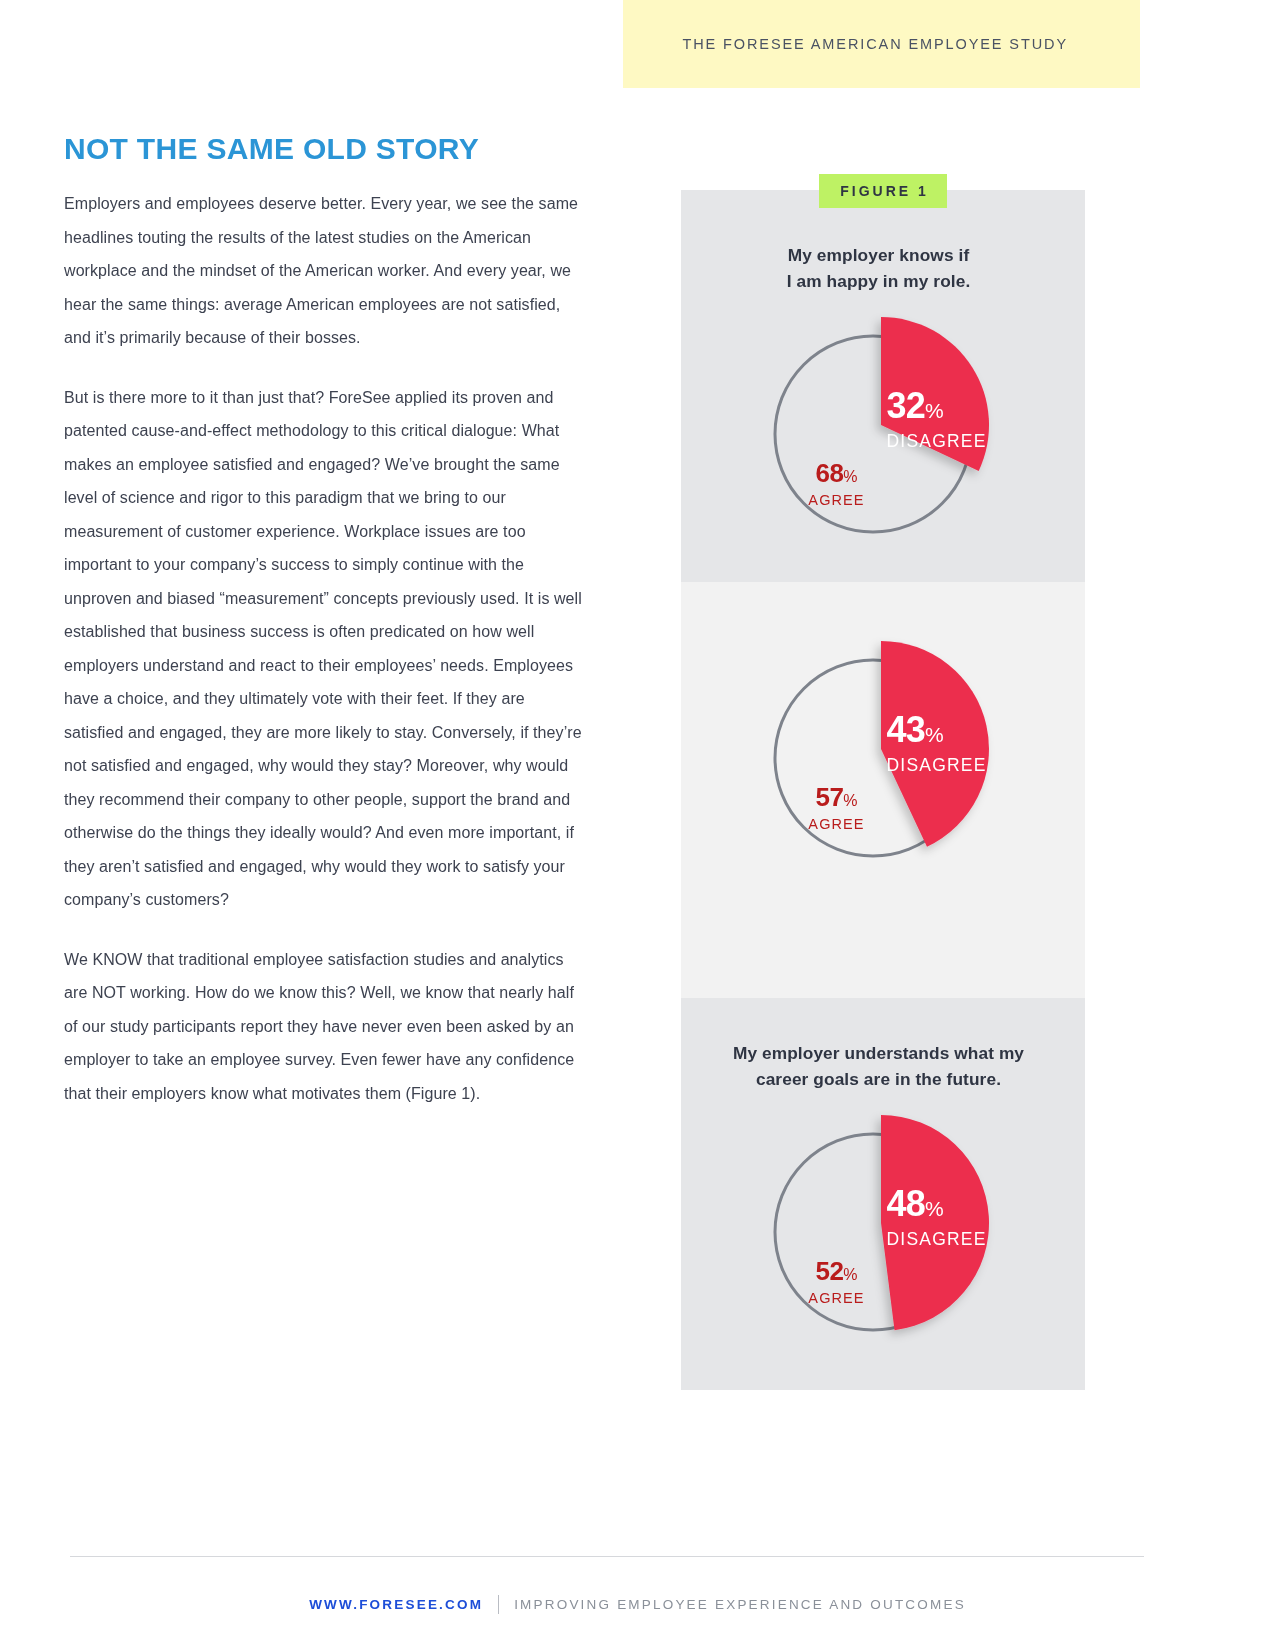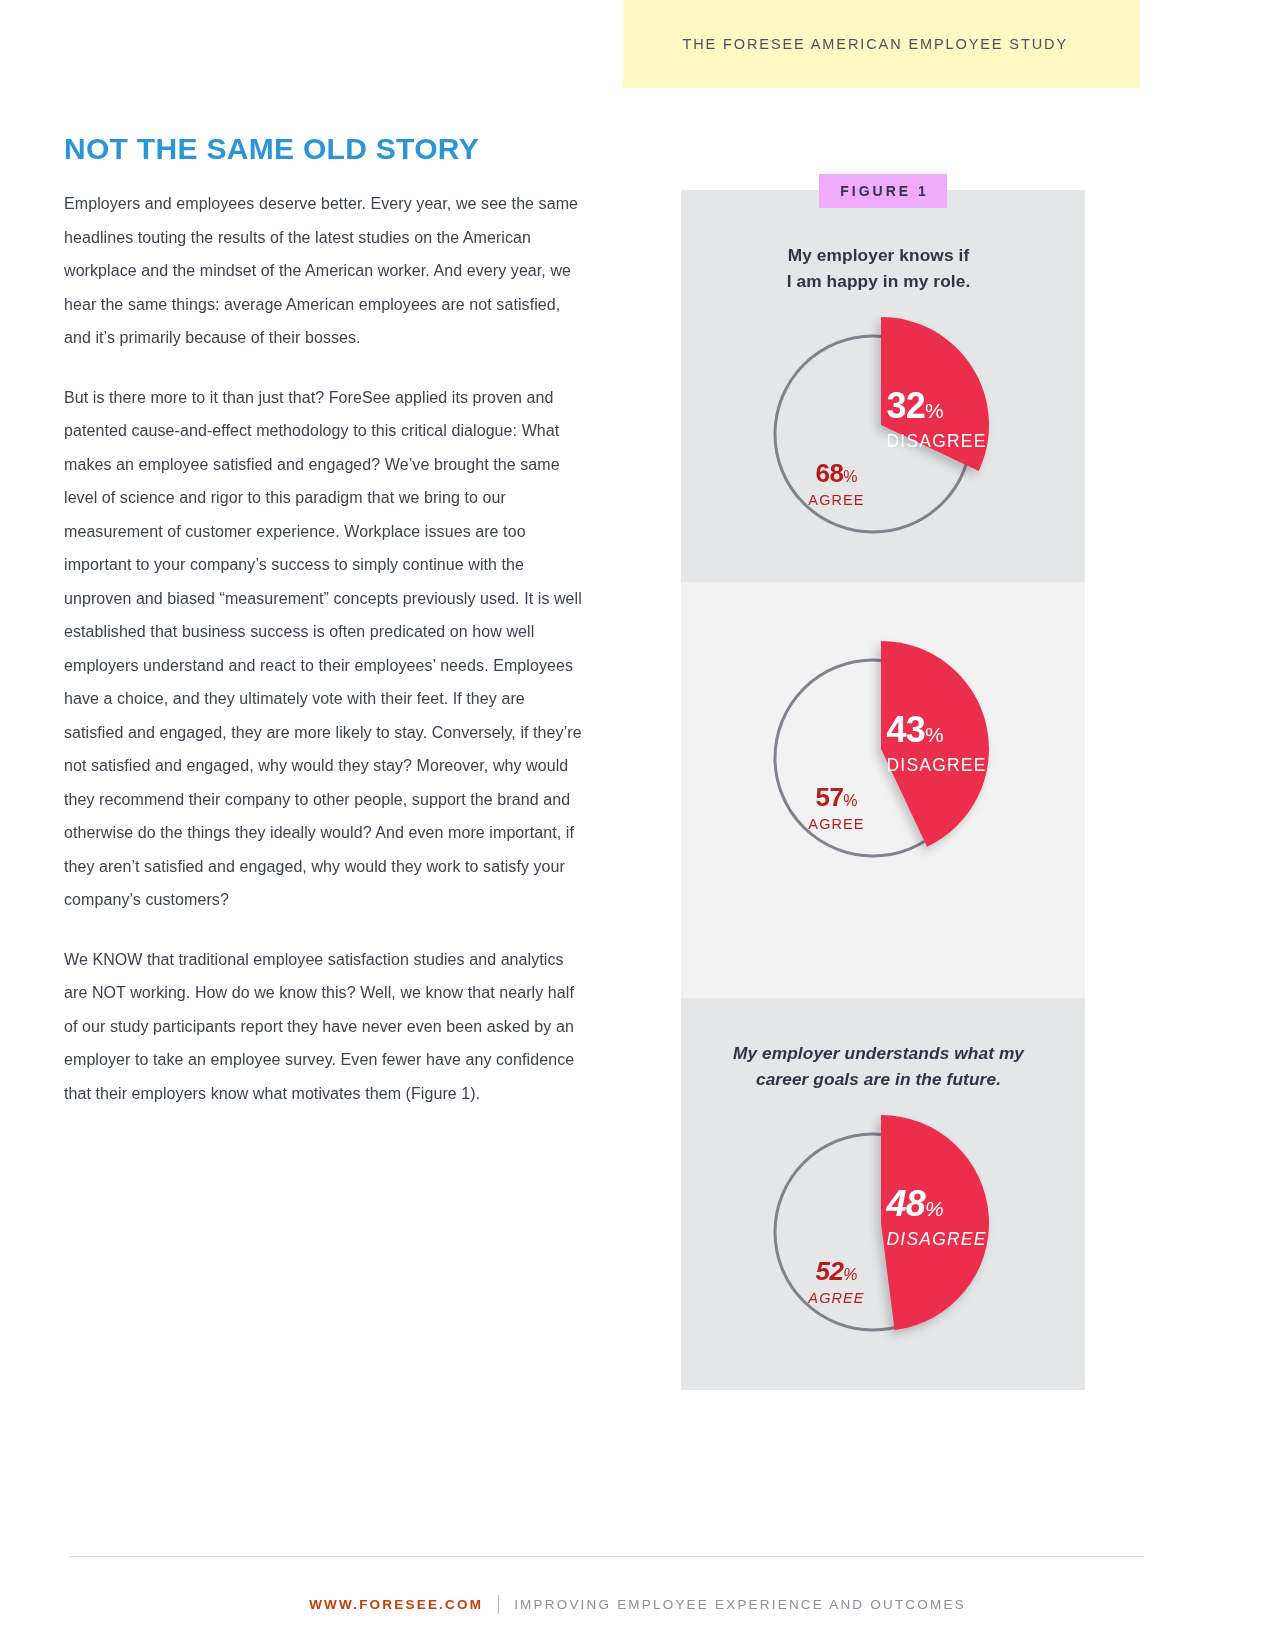--- a/index.html
+++ b/index.html
@@ -72,42 +72,42 @@
     position: absolute;
     top: -16px;
     left: 0;
     width: 404px;
     display: flex;
     justify-content: center;
     z-index: 5;
     pointer-events: none;
   }
   .figure-badge {
-    background: #f0abfc;
+    background: #bef264;
     color: #2f3543;
     font-size: 14px;
     font-weight: 700;
     letter-spacing: 3px;
     padding: 9px 18px 9px 21px;
     white-space: nowrap;
     pointer-events: auto;
   }
 
   .chart-panel {
     position: relative;
     width: 404px;
     box-sizing: border-box;
     padding: 52px 37px 30px 28px;
     display: flex;
     flex-direction: column;
     align-items: center;
   }
   .panel-a { background: #e5e6e8; height: 392px; }
   .panel-b { background: #f2f2f2; height: 416px; padding-top: 42px; }
-  .panel-c { background: #e5e6e8; height: 392px; padding-top: 42px; font-style: italic; }
+  .panel-c { background: #e5e6e8; height: 392px; padding-top: 42px; }
 
   .chart-title {
     font-size: 17.3px;
     font-weight: 700;
     color: #2f3543;
     line-height: 26px;
     text-align: center;
     margin: 0;
     letter-spacing: 0.1px;
   }
@@ -188,21 +188,21 @@
     width: 1275px;
     display: flex;
     align-items: center;
     justify-content: center;
     gap: 0px;
   }
   .footer-site {
     font-size: 13.5px;
     font-weight: 700;
     letter-spacing: 2.2px;
-    color: #c2410c;
+    color: #1d4ed8;
     white-space: nowrap;
   }
   .footer-div {
     width: 1px;
     height: 19px;
     background: #b9bcc3;
     margin: 0 15px;
   }
   .footer-tag {
     font-size: 13.5px;

